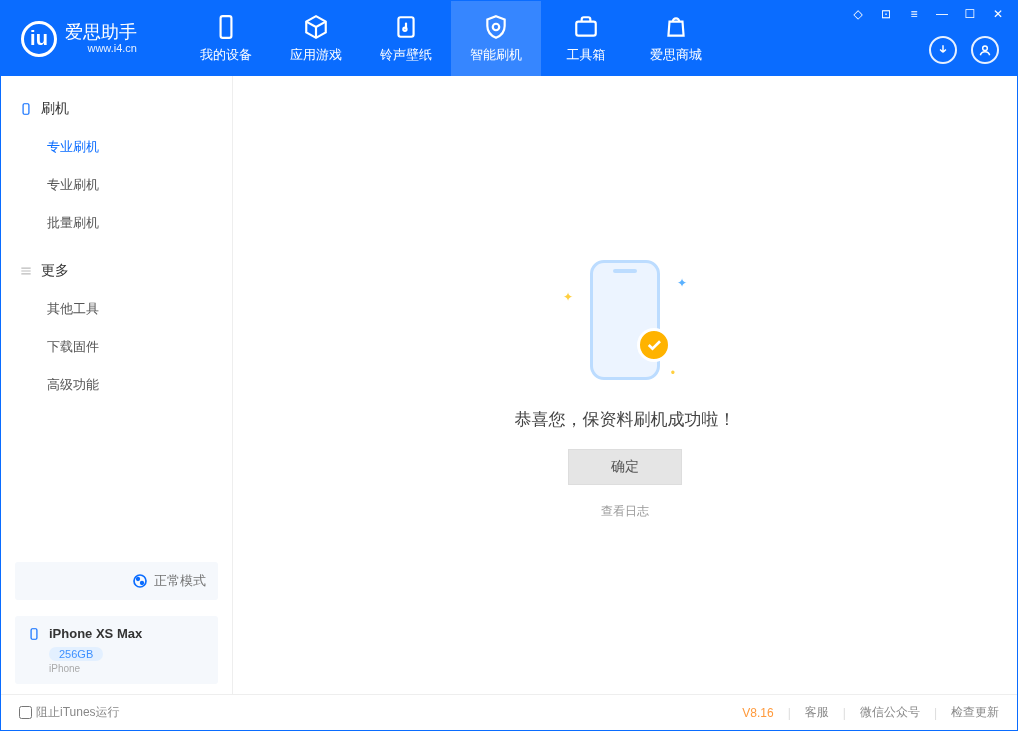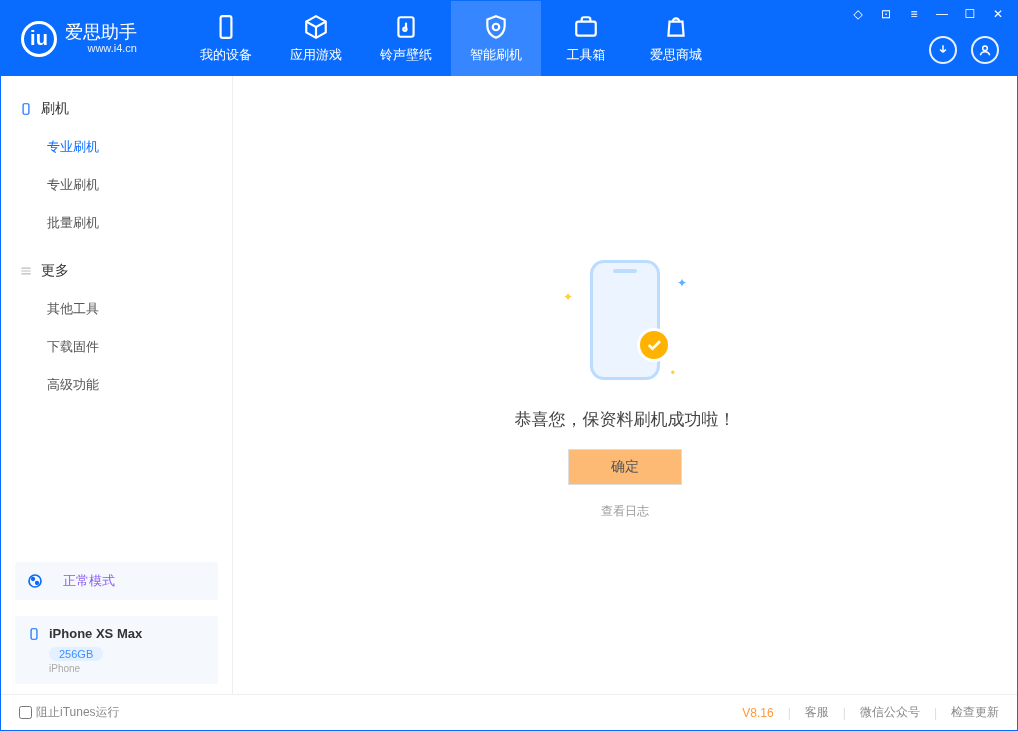--- a/index.html
+++ b/index.html
@@ -20,39 +20,39 @@
 .header-icons .hicon { width:28px; height:28px; border:2px solid rgba(255,255,255,0.9); border-radius:50%; display:flex; align-items:center; justify-content:center; cursor:pointer;}
 .header-icons svg { width:14px; height:14px; }
 .body { display:flex; height: 618px; }
 .sidebar { width:232px; border-right:1px solid #eee; padding:14px 0 0 0; display:flex; flex-direction:column;}
 .side-group { padding: 0 18px; }
 .side-head { display:flex; align-items:center; gap:8px; color:#333; font-size:14px; font-weight:500; padding:10px 0;}
 .side-head svg{width:14px;height:14px;}
 .side-item { padding:10px 0 10px 28px; font-size:13px; color:#555; cursor:pointer;}
 .side-item.active { color:#0a6cff; }
 .side-spacer { flex:1; }
-.mode-box { margin:8px 14px; padding:10px 12px; background:#f5f8fc; border-radius:3px; display:flex; align-items:center; gap:20px; color:#8b5cf6; font-size:13px;}
+.mode-box { margin:8px 14px; padding:10px 12px; background:#f5f8fc; border-radius:3px; display:flex; align-items:center; gap:6px; color:#737373; font-size:13px;justify-content:flex-end;}
 .device-box { margin:8px 14px 10px 14px; padding:10px 12px; background:#f5f8fc; border-radius:3px;}
 .device-box .dname{ display:flex; align-items:center; gap:8px; font-size:13px; font-weight:bold; color:#333;}
 .device-box .dbadge{ margin:6px 0 2px 22px; display:inline-block; background:#e3f0ff; color:#3e90ff; border-radius:10px; font-size:11px; padding:1px 10px;}
 .device-box .dtype{ margin-left:22px; font-size:10px; color:#aaa;}
 .check-row { margin:0 14px 10px 14px; padding:8px 10px; border:2px solid #e33; display:flex; gap:16px; align-items:center; font-size:12px; color:#999;}
 .check-row label{display:flex;align-items:center;gap:4px;}
 .check-row input{width:13px;height:13px;}
 .main { flex:1; position:relative; display:flex; flex-direction:column; align-items:center; justify-content:center; gap:18px;}
 .phone-illus { position:relative; width:160px; height:140px; display:flex; align-items:center; justify-content:center;}
 .phone-shape { width:70px; height:120px; border:3px solid #bcdcff; border-radius:14px; background:#ecf4ff; position:relative;}
 .phone-shape::before{content:""; position:absolute; top:6px; left:50%; transform:translateX(-50%); width:24px; height:4px; background:#bcdcff; border-radius:3px;}
 .check-badge{ position:absolute; right:34px; bottom:28px; width:34px; height:34px; background:#ffb300; border-radius:50%; display:flex; align-items:center; justify-content:center; border:3px solid #fff;}
 .sparkle{position:absolute; font-size:12px;}
 .s1{left:18px; top:40px; color:#ffcf3f;}
 .s2{right:18px; top:26px; color:#5ab1ff;}
 .s3{right:30px; bottom:10px; color:#ffcf3f;}
 .msg { font-size:17px; color:#444; font-weight:400;}
-.ok-btn { border:1px solid #ddd; background:#fdba74; padding:8px 42px; font-size:14px; color:#555; cursor:pointer;}
+.ok-btn { border:1px solid #ddd; background:#e5e5e5; padding:8px 42px; font-size:14px; color:#555; cursor:pointer;}
 .log-link { font-size:12px; color:#999; cursor:pointer;}
 .footer { height:36px; border-top:1px solid #eee; display:flex; align-items:center; padding:0 18px; font-size:12px; color:#888;}
 .footer label{display:flex;align-items:center;gap:4px;}
 .footer input{width:13px;height:13px;}
 .footer-right{margin-left:auto; display:flex; align-items:center; gap:14px;}
 .footer-right .ver{color:#ff9a3c;}
 .footer-right .sep{color:#ddd;}
 .footer-right .flink{cursor:pointer; color:#888;}
 </style>
 </head>

